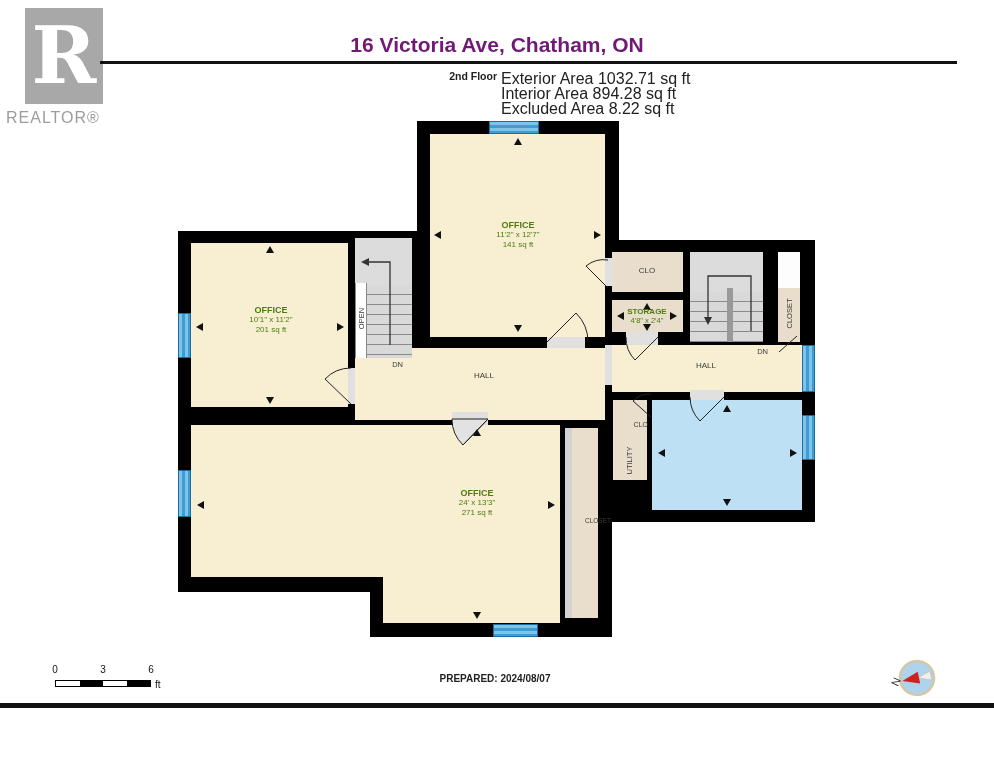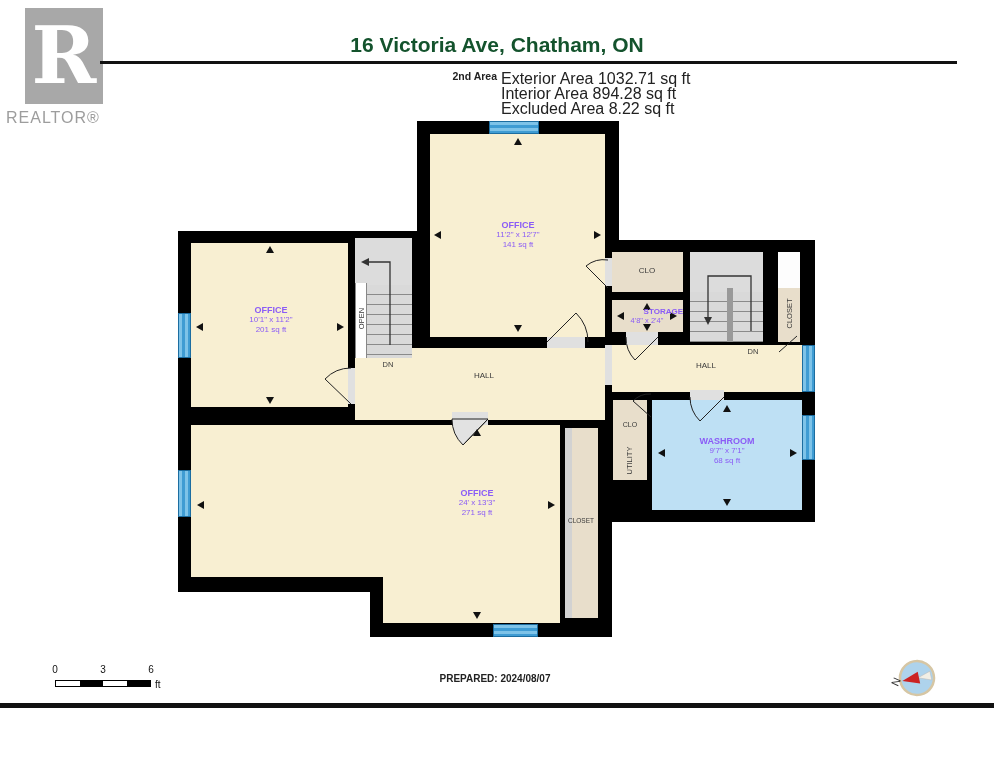--- a/index.html
+++ b/index.html
@@ -8,27 +8,27 @@
   .abs{position:absolute;}
   .wall{position:absolute;background:#000;}
   .room{position:absolute;background:#f8efd2;}
   .beige{position:absolute;background:#e8decb;}
   .blue{position:absolute;background:#bee0f4;}
   .stair{position:absolute;background:#dcdcdc;}
   .treads{position:absolute;background:repeating-linear-gradient(180deg,#d9d9d9 0 9px,#8a8a8a 9px 10px);}
   .thresh{position:absolute;background:#e0e0e0;}
   .winH{position:absolute;background:repeating-linear-gradient(180deg,#7ec3e8 0 3px,#3f9cd3 3px 6px);border:1px solid #1c6da0;box-sizing:border-box;}
   .winV{position:absolute;background:repeating-linear-gradient(90deg,#7ec3e8 0 3px,#3f9cd3 3px 6px);border:1px solid #1c6da0;box-sizing:border-box;}
-  .rlabel{position:absolute;text-align:center;color:#8b5cf6;line-height:10px;}
+  .rlabel{position:absolute;text-align:center;color:#4d7c0f;line-height:10px;}
   .rname{font-weight:bold;font-size:9px;}
   .rsub{font-size:8px;}
   .small-label{position:absolute;text-align:center;color:#3a3a3a;font-size:8px;}
-  .tiny-label{position:absolute;text-align:center;color:#3a3a3a;font-size:7px;}
+  .tiny-label{position:absolute;text-align:right;color:#3a3a3a;font-size:7px;}
   .vlabel{position:absolute;width:60px;text-align:center;color:#3a3a3a;font-size:8px;transform:rotate(-90deg);}
-  #title{position:absolute;top:33px;left:0;width:994px;text-align:center;font-size:21px;font-weight:bold;color:#14532d;}
+  #title{position:absolute;top:33px;left:0;width:994px;text-align:center;font-size:21px;font-weight:bold;color:#701a75;}
   #hrule{position:absolute;top:61px;left:100px;width:857px;height:3px;background:#111;}
   #floorlbl{position:absolute;top:70px;left:347px;width:150px;text-align:right;font-size:10.5px;font-weight:bold;}
   .arealine{position:absolute;left:501px;width:220px;font-size:16px;}
   #logoBox{position:absolute;left:25px;top:8px;width:78px;height:96px;background:#a8a8a8;
            display:flex;align-items:center;justify-content:center;}
   #logoR{font-family:"DejaVu Serif",serif;font-weight:bold;font-size:78px;color:#fff;line-height:78px;}
   #logoText{position:absolute;left:6px;top:109px;width:118px;font-size:16px;color:#9d9d9d;letter-spacing:1px;}
   #scalebar{position:absolute;left:55px;top:680px;width:96px;height:7px;border:1px solid #000;box-sizing:border-box;display:flex;}
   .seg{flex:1 0 auto;height:100%;}
   .tick{position:absolute;top:664px;width:20px;text-align:center;font-size:10px;color:#111;}
@@ -43,21 +43,21 @@
 <body>
 
 <div id="canvas">
 
   <div id="logoBox">
     <span id="logoR">R</span>
   </div>
   <div id="logoText">REALTOR®</div>
   <div id="title">16 Victoria Ave, Chatham, ON</div>
   <div id="hrule"></div>
-  <div id="floorlbl">2nd Area</div>
+  <div id="floorlbl">2nd Floor</div>
   <div class="arealine" style="top:70px;">Exterior Area 1032.71 sq ft</div>
   <div class="arealine" style="top:85px;">Interior Area 894.28 sq ft</div>
   <div class="arealine" style="top:100px;">Excluded Area 8.22 sq ft</div>
 
   <div class="abs" id="plan" style="left:0;top:0;width:994px;height:768px;">
 
     <div class="wall" style="left:417px;top:121px;width:202px;height:234px;"></div>
     <div class="wall" style="left:178px;top:231px;width:254px;height:194px;"></div>
     <div class="wall" style="left:412px;top:330px;width:200px;height:95px;"></div>
     <div class="wall" style="left:178px;top:412px;width:394px;height:180px;"></div>
@@ -158,27 +158,22 @@
     <div class="rlabel" style="left:200px;top:305px;width:142px;">
       <div class="rname">OFFICE</div>
       <div class="rsub">10'1" x 11'2"</div>
       <div class="rsub">201 sq ft</div>
     </div>
     <div class="rlabel" style="left:406px;top:488px;width:142px;">
       <div class="rname">OFFICE</div>
       <div class="rsub">24' x 13'3"</div>
       <div class="rsub">271 sq ft</div>
     </div>
-    <div class="rlabel" style="left:656px;top:436px;width:142px;">
-      <div class="rname">WASHROOM</div>
-      <div class="rsub">9'7" x 7'1"</div>
-      <div class="rsub">68 sq ft</div>
-    </div>
     <div class="rlabel" style="left:611px;top:307px;width:72px;line-height:9px;">
-      <div class="rsub" style="font-weight:bold;text-align:right;">STORAGE</div>
+      <div class="rsub" style="font-weight:bold;">STORAGE</div>
       <div style="font-size:7.5px;">4'8" x 2'4"</div>
     </div>
     <div class="small-label" style="left:611px;top:266px;width:72px;">CLO</div>
     <div class="tiny-label" style="left:612px;top:421px;width:36px;">CLO</div>
     <div class="vlabel" style="left:599px;top:456px;font-size:7.5px;">UTILITY</div>
     <div class="vlabel" style="left:759px;top:309px;font-size:7.5px;">CLOSET</div>
     <div class="tiny-label" style="left:551px;top:517px;width:60px;font-size:6.5px;">CLOSET</div>
     <div class="small-label" style="left:454px;top:371px;width:60px;">HALL</div>
     <div class="small-label" style="left:676px;top:361px;width:60px;">HALL</div>
     <div class="vlabel" style="left:331px;top:314px;font-size:7.5px;">OPEN</div>

